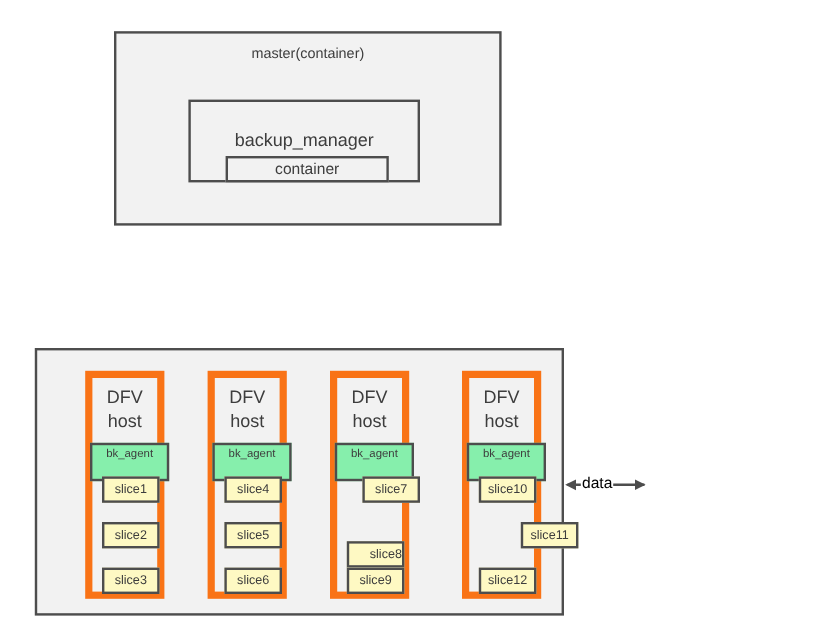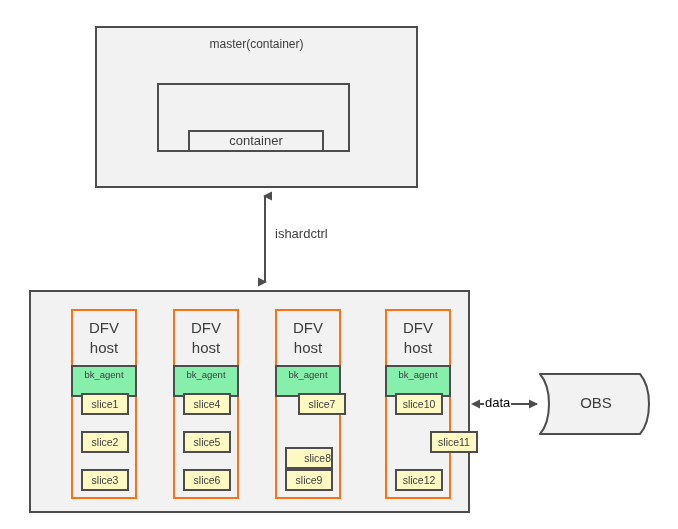--- a/index.html
+++ b/index.html
@@ -103,21 +103,21 @@
     width: 441px;
     height: 223px;
   }
 
   .dfv-host {
     position: absolute;
     top: 17px;
     width: 66px;
     height: 190px;
     background: #f2f2f2;
-    border: 2px solid #f97316;
+    border: 6px solid #f97316;
     box-sizing: border-box;
   }
   .dfv-host-title {
     position: absolute;
     left: 0;
     right: 0;
     top: 7px;
     font-size: 15px;
     text-align: center;
     line-height: 1.35;
@@ -190,41 +190,28 @@
 </style>
 </head>
 <body>
 
 <div id="canvas">
 
   <div class="box" id="master-container">
     <div class="label" id="master-title">master(container)</div>
 
     <div class="box" id="backup-manager-box">
+      <div class="label" id="backup-manager-title">backup_manager</div>
 
       <div id="plogclient-box">
         <div class="label" id="plogclient-label">container</div>
       </div>
     </div>
   </div>
 
-  <div id="ishardctrl-connector">
-    <svg width="140" height="102" viewBox="0 0 140 102">
-      <defs>
-        <marker id="arrow-up" markerWidth="10" markerHeight="10" refX="5" refY="2" orient="auto" markerUnits="userSpaceOnUse">
-          <path d="M5 0 L9.5 9 L0.5 9 Z" fill="#4d4d4d"></path>
-        </marker>
-        <marker id="arrow-down" markerWidth="10" markerHeight="10" refX="5" refY="7" orient="auto" markerUnits="userSpaceOnUse">
-          <path d="M5 9 L0.5 0 L9.5 0 Z" fill="#4d4d4d"></path>
-        </marker>
-      </defs>
-      <line x1="20" y1="94" x2="20" y2="8" stroke="#4d4d4d" stroke-width="2" marker-start="url(#arrow-down)" marker-end="url(#arrow-up)"></line>
-    </svg>
-    <div id="ishardctrl-label">ishardctrl</div>
-  </div>
 
   <div class="box" id="dfv-cluster">
 
     <div class="dfv-host" style="left:40px;">
       <div class="dfv-host-title">DFV
 host</div>
       <div class="bk-agent">bk_agent</div>
       <div class="slice" style="top:82px;">slice1</div>
       <div class="slice" style="top:120px;">slice2</div>
       <div class="slice" style="top:158px;">slice3</div>
@@ -266,24 +253,14 @@
         </marker>
         <marker id="arrow-right" markerWidth="10" markerHeight="10" refX="8" refY="5" orient="auto" markerUnits="userSpaceOnUse">
           <path d="M9 5 L0 0.5 L0 9.5 Z" fill="#4d4d4d"></path>
         </marker>
       </defs>
       <line x1="5" y1="16" x2="69" y2="16" stroke="#4d4d4d" stroke-width="2" marker-start="url(#arrow-left)" marker-end="url(#arrow-right)"></line>
     </svg>
     <div id="data-label">data</div>
   </div>
 
-  <div id="obs-shape">
-    <svg width="120" height="68" viewBox="0 0 120 68">
-      <path d="M4 4
-               C 16 18, 16 50, 4 64
-               L 104 64
-               C 116 50, 116 18, 104 4
-               Z" fill="#f2f2f2" stroke="#4d4d4d" stroke-width="2" stroke-linejoin="round"></path>
-    </svg>
-    <div id="obs-label">OBS</div>
-  </div>
 
 </div>
 
 </body></html>

